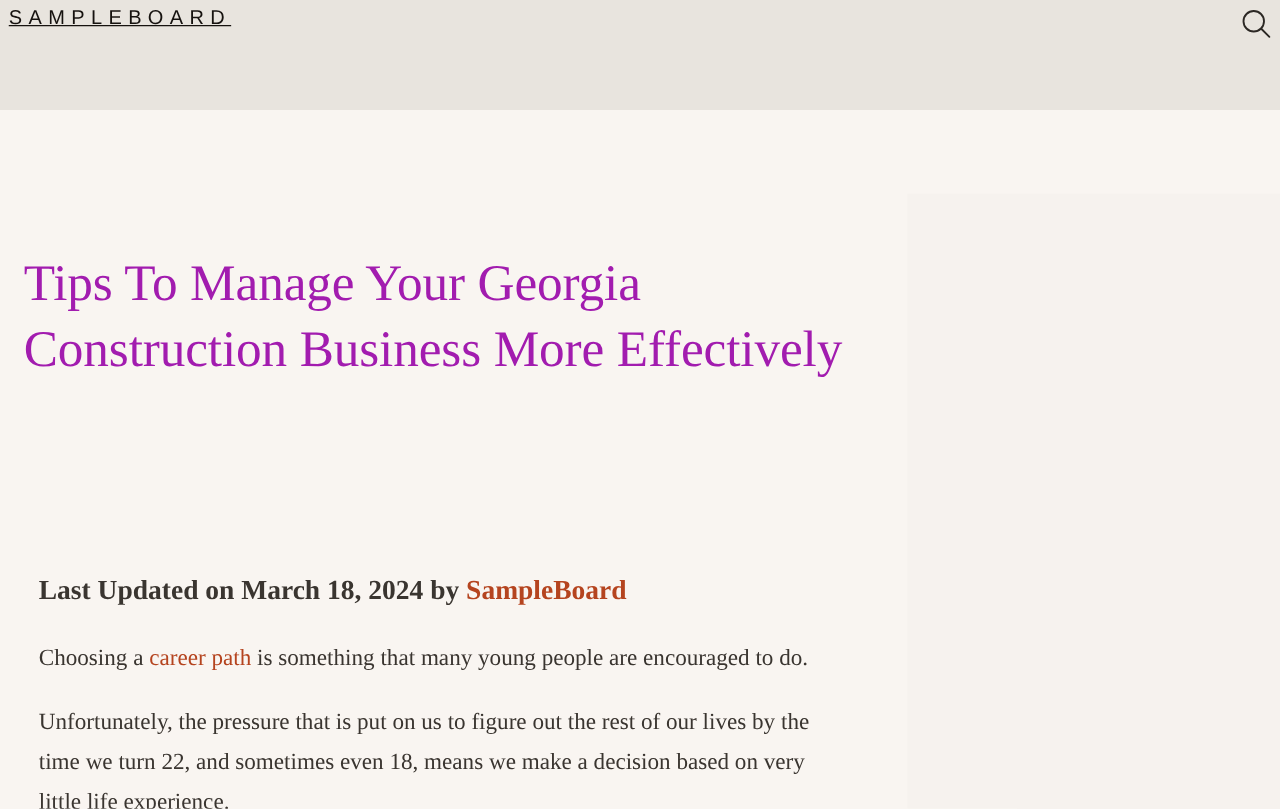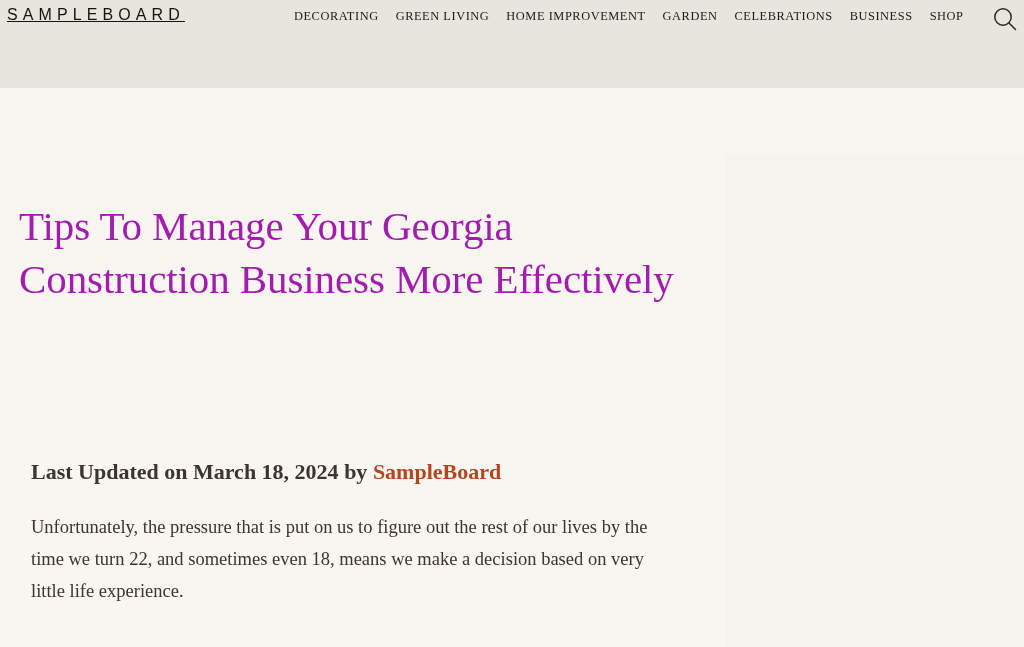--- a/index.html
+++ b/index.html
@@ -128,29 +128,20 @@
     text-decoration: none;
     cursor: pointer;
   }
 </style>
 </head>
 <body>
 
 <header class="site-header">
   <a class="logo" href="#">SAMPLEBOARD</a>
 
-  <nav class="main-nav">
-    <a class="nav-item" href="#">DECORATING</a>
-    <a class="nav-item" href="#">GREEN LIVING</a>
-    <a class="nav-item" href="#">HOME IMPROVEMENT</a>
-    <a class="nav-item" href="#">GARDEN</a>
-    <a class="nav-item" href="#">CELEBRATIONS</a>
-    <a class="nav-item" href="#">BUSINESS</a>
-    <a class="nav-item" href="#">SHOP</a>
-  </nav>
 
   <button class="search-btn">
     <span>
       <svg width="30" height="30" viewBox="0 0 30 30" aria-hidden="true">
         <circle cx="13" cy="13" r="8.2" fill="none" stroke="#2c2824" stroke-width="1.5"></circle>
         <line x1="19" y1="19" x2="25.5" y2="25.5" stroke="#2c2824" stroke-width="1.5" stroke-linecap="round"></line>
       </svg>
     </span>
   </button>
 </header>
@@ -160,18 +151,19 @@
   <div class="right-panel"></div>
 
   <article class="article">
 
     <h1 class="article-title">Tips To Manage Your Georgia Construction Business More Effectively</h1>
 
     <p class="article-meta"><span>Last Updated on </span><span>March 18, 2024</span><span> by </span><a class="inline-link" href="#">SampleBoard</a></p>
 
     <div class="article-body">
 
+      <p><span>Choosing a </span><a class="inline-link" href="#">career path</a><span> is something that many young people are encouraged to do.</span></p>
 
       <p>Unfortunately, the pressure that is put on us to figure out the rest of our lives by the time we turn 22, and sometimes even 18, means we make a decision based on very little life experience.</p>
 
     </div>
   </article>
 </main>
 
 </body></html>

